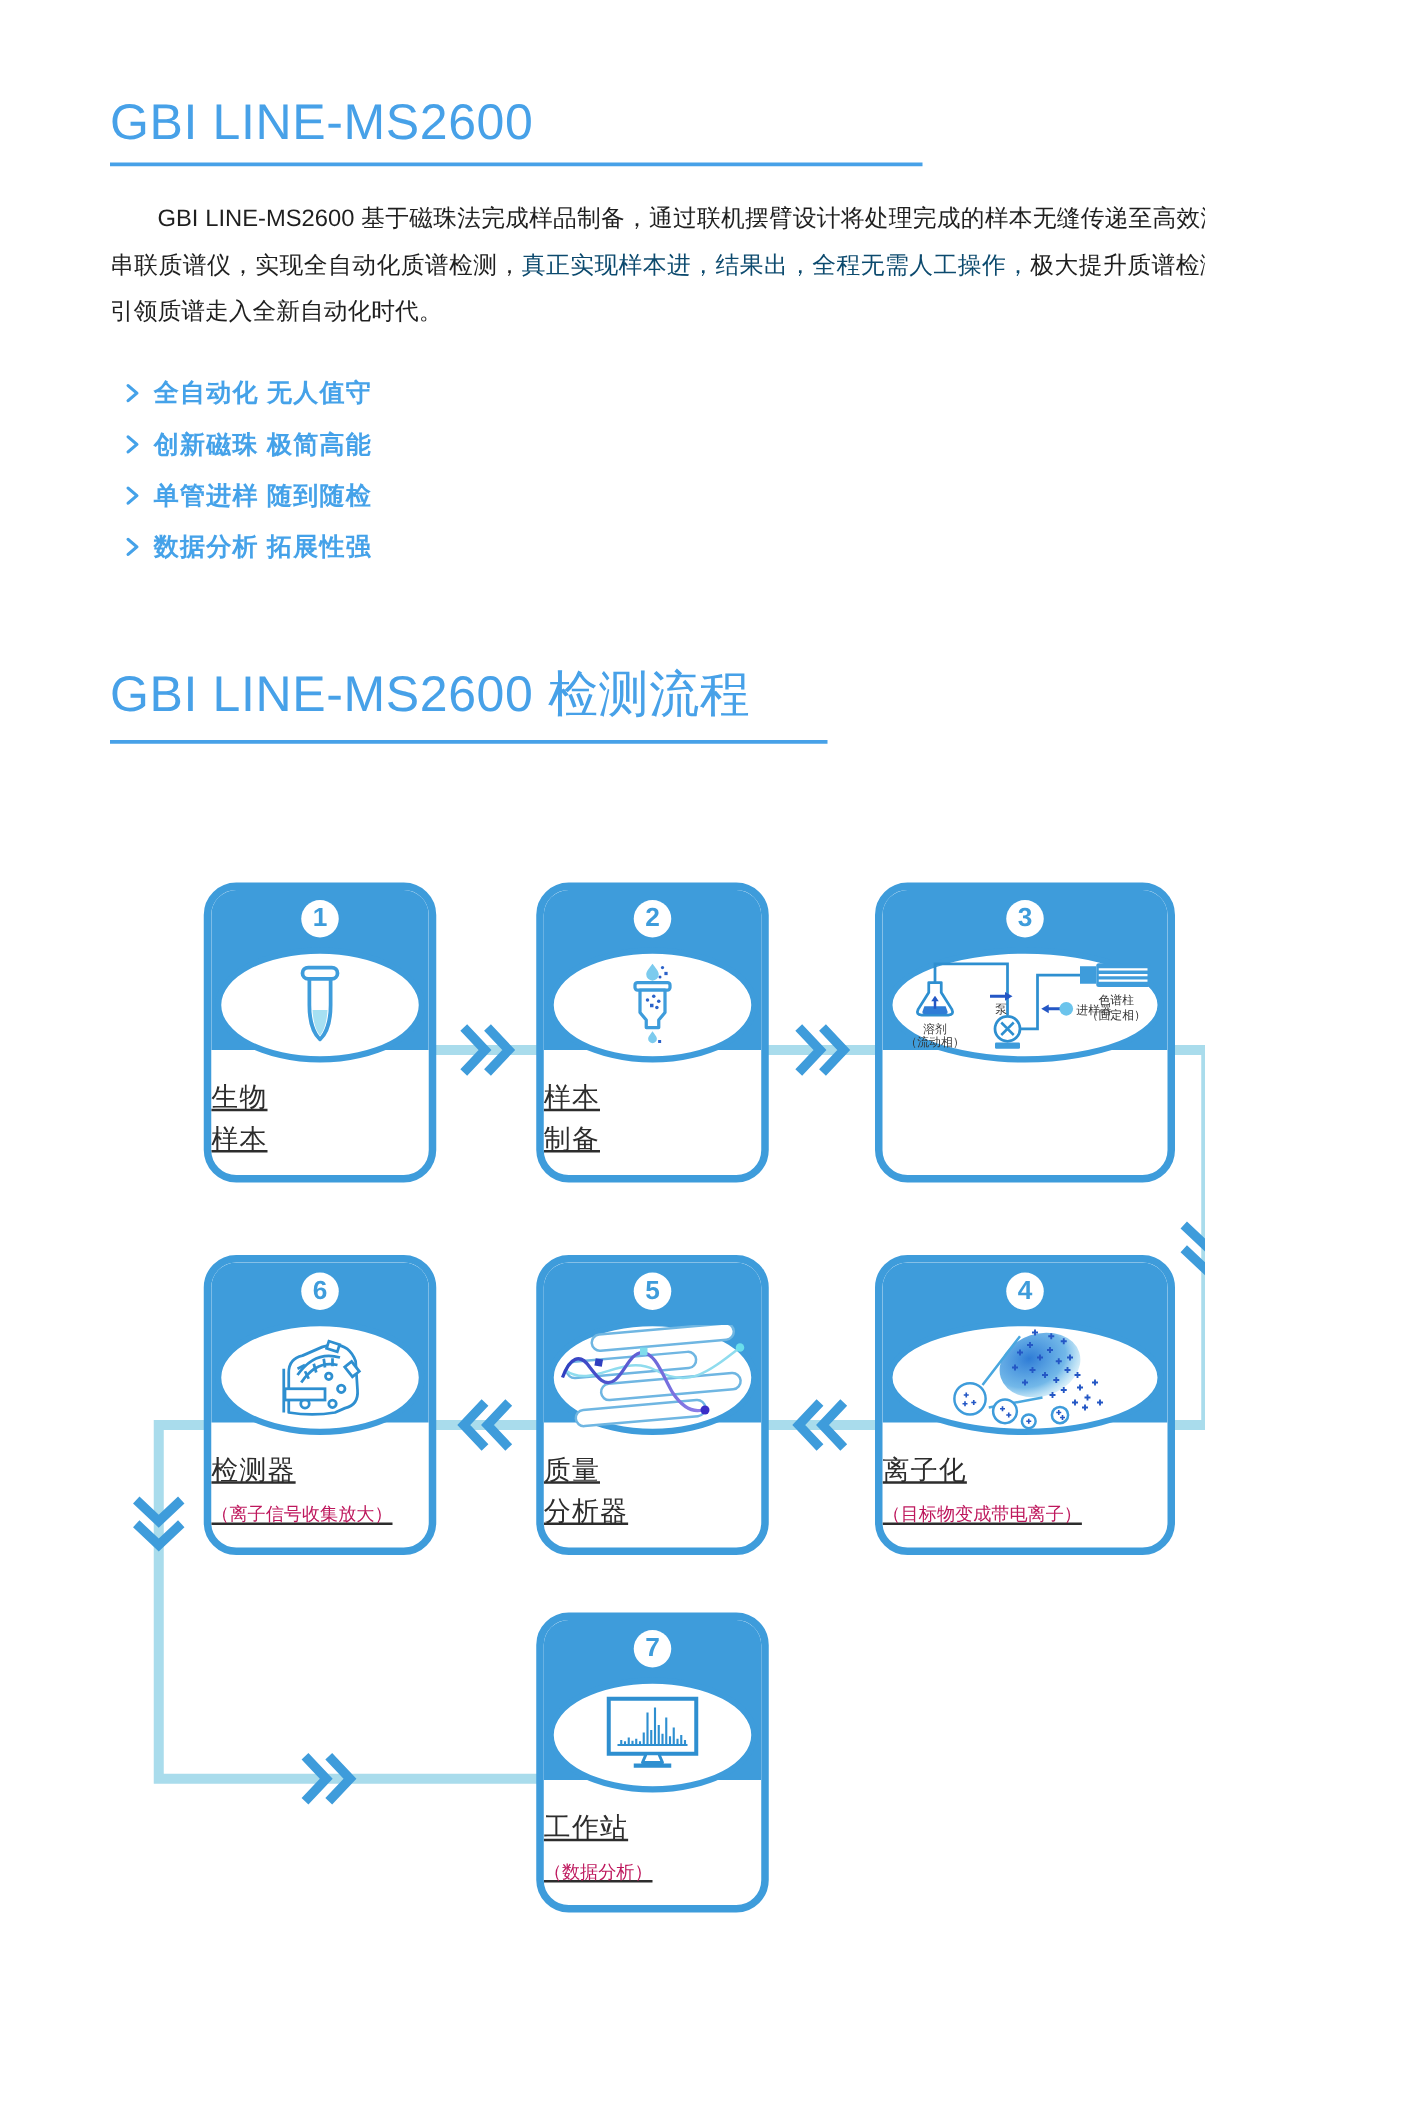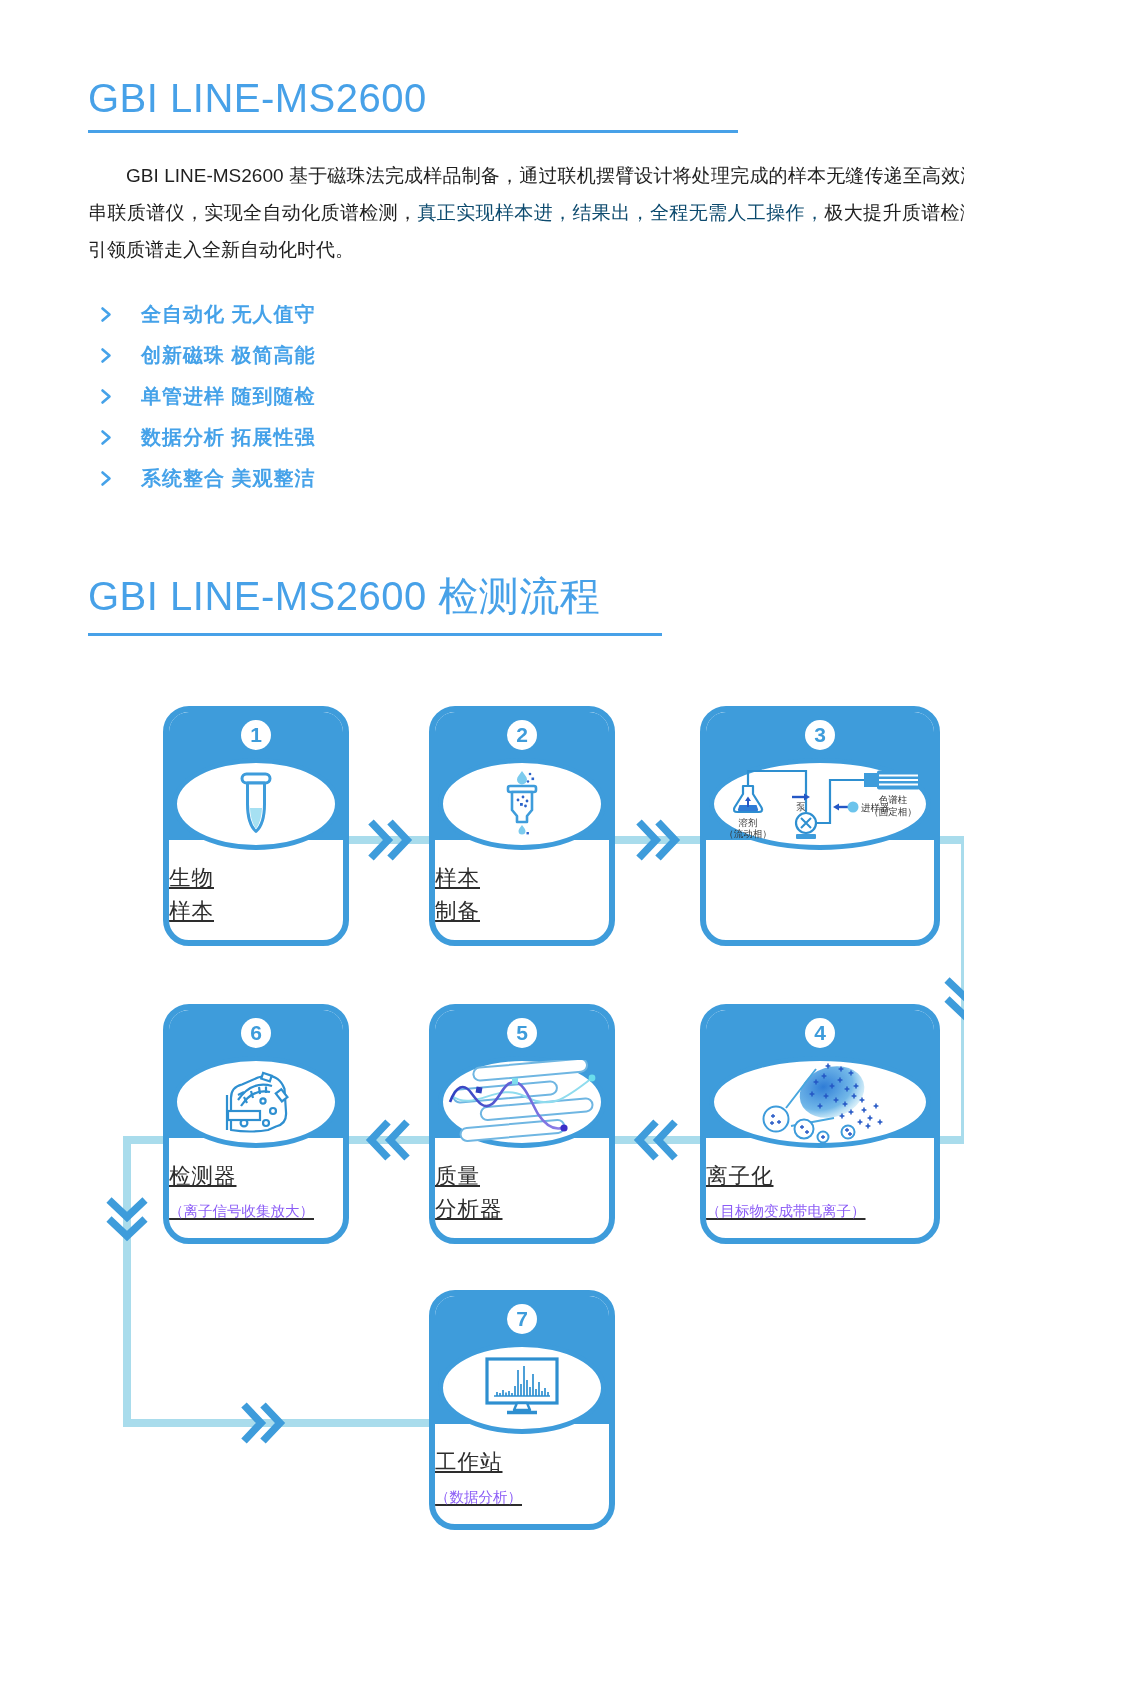--- a/index.html
+++ b/index.html
@@ -7,41 +7,41 @@
         font-family:"Liberation Sans","DejaVu Sans",sans-serif;}
   .content{padding:76px 86px 0 88px;}
   .sec-title{margin:0;font-size:40px;font-weight:normal;letter-spacing:.5px;color:#47A1E8;
              padding-bottom:9px;border-bottom:3px solid #47A1E8;}
   #title1{width:650px;}
   #title2{width:574px;margin-top:70px;}
   .intro{margin:24px 0 0;width:949px;font-size:19px;line-height:1.95;color:#1f1f1f;
          text-align:justify;text-indent:38px;}
   .hl{color:#0c4a6e;}
   ul.features{list-style:none;margin:26px 0 0;padding:0 0 0 12px;}
-  ul.features li{height:41px;display:flex;align-items:center;gap:29px;
+  ul.features li{height:41px;display:flex;align-items:center;gap:11px;
                  font-size:20px;font-weight:bold;color:#45A2E9;letter-spacing:1px;}
   .bullet-chev{flex:0 0 auto;display:block;}
   
   .lines-svg,.arrows-svg{position:absolute;left:0;top:0;z-index:0;}
   .arrows-svg{z-index:3;}
   .card{position:absolute;width:186px;height:240px;box-sizing:border-box;background:#fff;
         border:6px solid #3E9CDB;border-radius:26px;overflow:hidden;z-index:2;}
   .card.wide{width:240px;}
   .card-head{position:absolute;left:0;top:0;width:100%;height:128px;background:#3E9CDB;}
   .card-ellipse{position:absolute;left:50%;top:46px;transform:translateX(-50%);
                 width:168px;height:92px;box-sizing:border-box;background:#fff;
                 border:5px solid #3E9CDB;border-radius:50%;}
   .card.wide .card-ellipse{width:222px;}
   .card-num{position:absolute;left:50%;top:8px;transform:translateX(-50%);
             width:30px;height:30px;border-radius:50%;background:#fff;color:#3E9CDB;
             font-size:21px;font-weight:bold;display:flex;align-items:center;justify-content:center;}
   .card-icon{position:absolute;left:50%;transform:translateX(-50%);}
   .card-label{position:absolute;left:0;top:150px;width:100%;text-align:left;
               font-size:21.5px;line-height:33px;color:#2d2d2d;letter-spacing:1px;text-decoration:underline;}
-  .card-sub{font-size:14.5px;line-height:22px;color:#8b5cf6;letter-spacing:0;margin-top:44px;}
+  .card-sub{font-size:14.5px;line-height:22px;color:#be185d;letter-spacing:0;margin-top:44px;}
   .dlabel{font-size:9.5px;fill:#333;text-anchor:middle;font-family:"Liberation Sans","DejaVu Sans",sans-serif;}
 </style>
 </head>
 <body>
 
 <div id="page">
 
   <div class="content">
     <h1 class="sec-title" id="title1">GBI LINE-MS2600</h1>
 
@@ -64,26 +64,20 @@
         <svg class="bullet-chev" width="12" height="17" viewBox="0 0 12 17">
             <path d="M2.5 2.5 L9.5 8.5 L2.5 14.5" fill="none" stroke="#45A2E9" stroke-width="2.6" stroke-linecap="round" stroke-linejoin="round"></path>
           </svg>
         <span>单管进样 随到随检</span>
       </li>
       <li>
         <svg class="bullet-chev" width="12" height="17" viewBox="0 0 12 17">
             <path d="M2.5 2.5 L9.5 8.5 L2.5 14.5" fill="none" stroke="#45A2E9" stroke-width="2.6" stroke-linecap="round" stroke-linejoin="round"></path>
           </svg>
         <span>数据分析 拓展性强</span>
-      </li>
-      <li>
-        <svg class="bullet-chev" width="12" height="17" viewBox="0 0 12 17">
-            <path d="M2.5 2.5 L9.5 8.5 L2.5 14.5" fill="none" stroke="#45A2E9" stroke-width="2.6" stroke-linecap="round" stroke-linejoin="round"></path>
-          </svg>
-        <span>系统整合 美观整洁</span>
       </li>
     </ul>
 
     <h1 class="sec-title" id="title2">GBI LINE-MS2600 检测流程</h1>
   </div>
 
   <svg class="lines-svg" width="1122" height="1683" viewBox="0 0 1122 1683">
     <polyline points="250,840 965,840 965,1140 127,1140 127,1423 520,1423" fill="none" stroke="#A9DCEC" stroke-width="8"></polyline>
   </svg>
 

